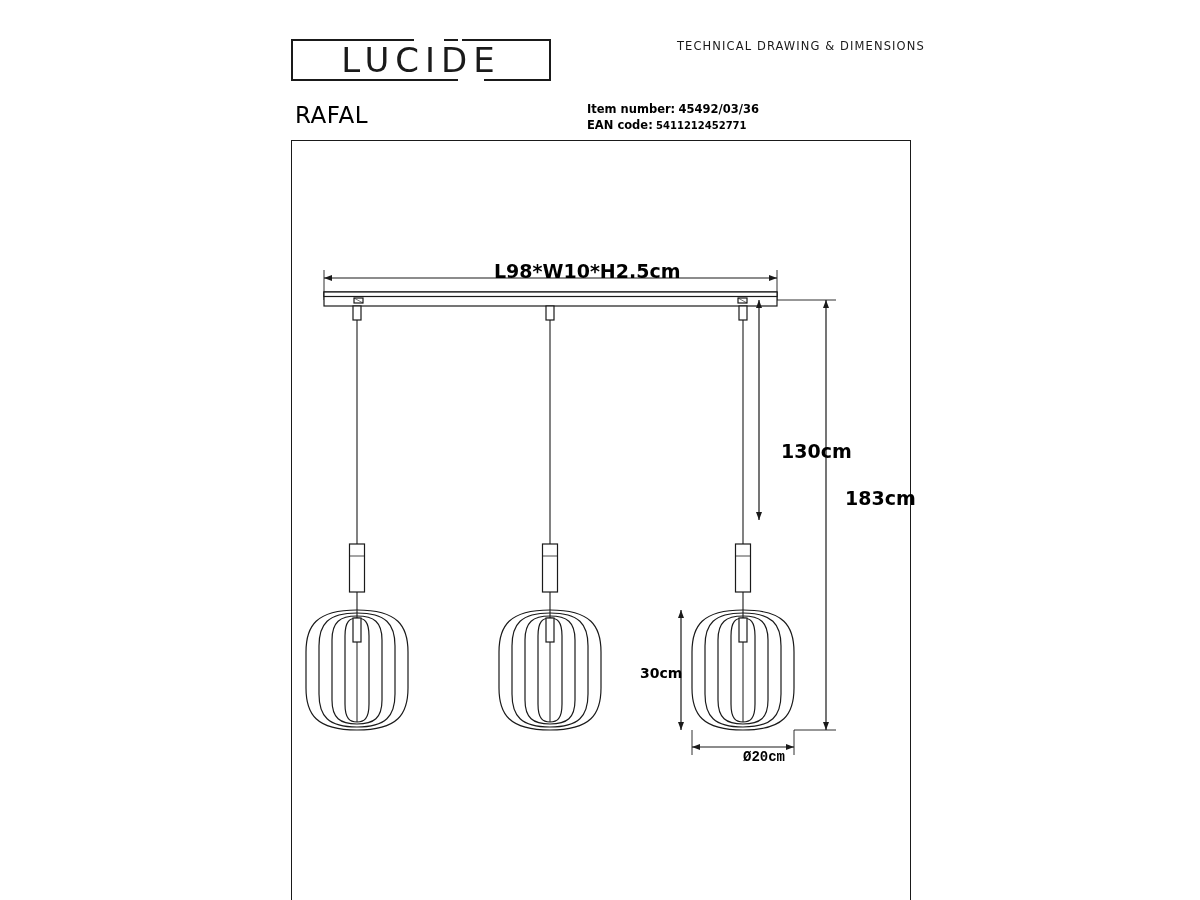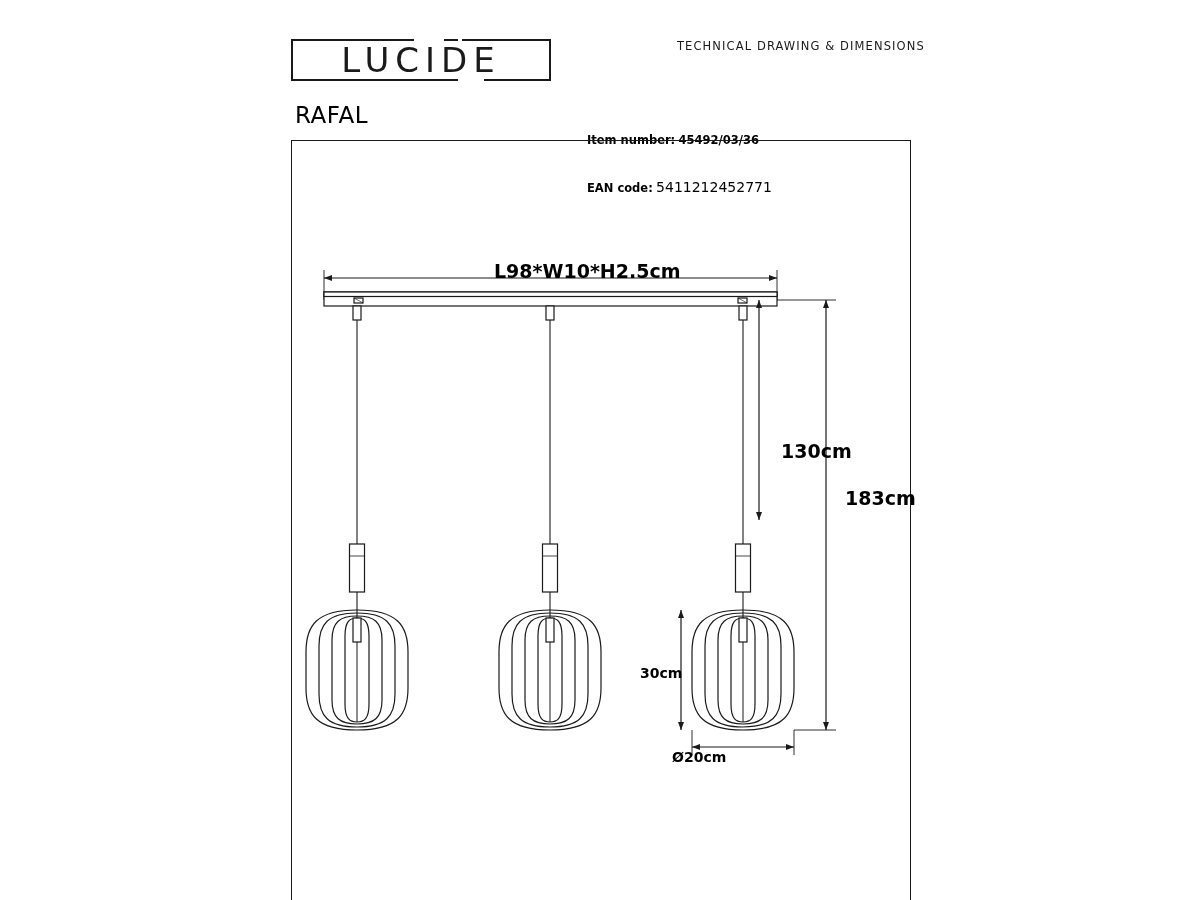--- a/index.html
+++ b/index.html
@@ -78,34 +78,34 @@
     color: #000;
   }
 
   .meta {
     position: absolute;
     left: 587px;
     top: 101px;
     font-size: 12px;
     line-height: 16px;
   }
-  .meta .row { white-space: nowrap; margin-top: 31px; }
+  .meta .row { white-space: nowrap; }
   .meta .lbl {
     font-family: "DejaVu Sans", sans-serif;
     font-weight: bold;
     font-size: 11.5px;
   }
   .meta .val {
     font-family: "DejaVu Sans", sans-serif;
     font-weight: bold;
     font-size: 11.5px;
   }
   .meta .val.light {
-    font-weight: normal;
-    font-size: 14px;
+    font-weight: bold;
+    font-size: 10px;
   }
 
   
   .frame {
     position: absolute;
     left: 291px;
     top: 140px;
     width: 620px;
     height: 762px;
     border: 1px solid #1a1a1a;
@@ -278,15 +278,15 @@
   </div>
 
   <div class="dimlabel" style="left:494px; top:260px;">L98*W10*H2.5cm</div>
 
   <div class="dimlabel" style="left:781px; top:440px;">130cm</div>
 
   <div class="dimlabel" style="left:845px; top:487px;">183cm</div>
 
   <div class="dimlabel small" style="left:640px; top:665px;">30cm</div>
 
-  <div class="dimlabel small" style="left:672px; top:749px;">Ø20cm</div>
+  <div class="dimlabel small" style="left:743px; top:749px;font-family:Liberation Mono, monospace;">Ø20cm</div>
 
 </div>
 
 </body></html>

